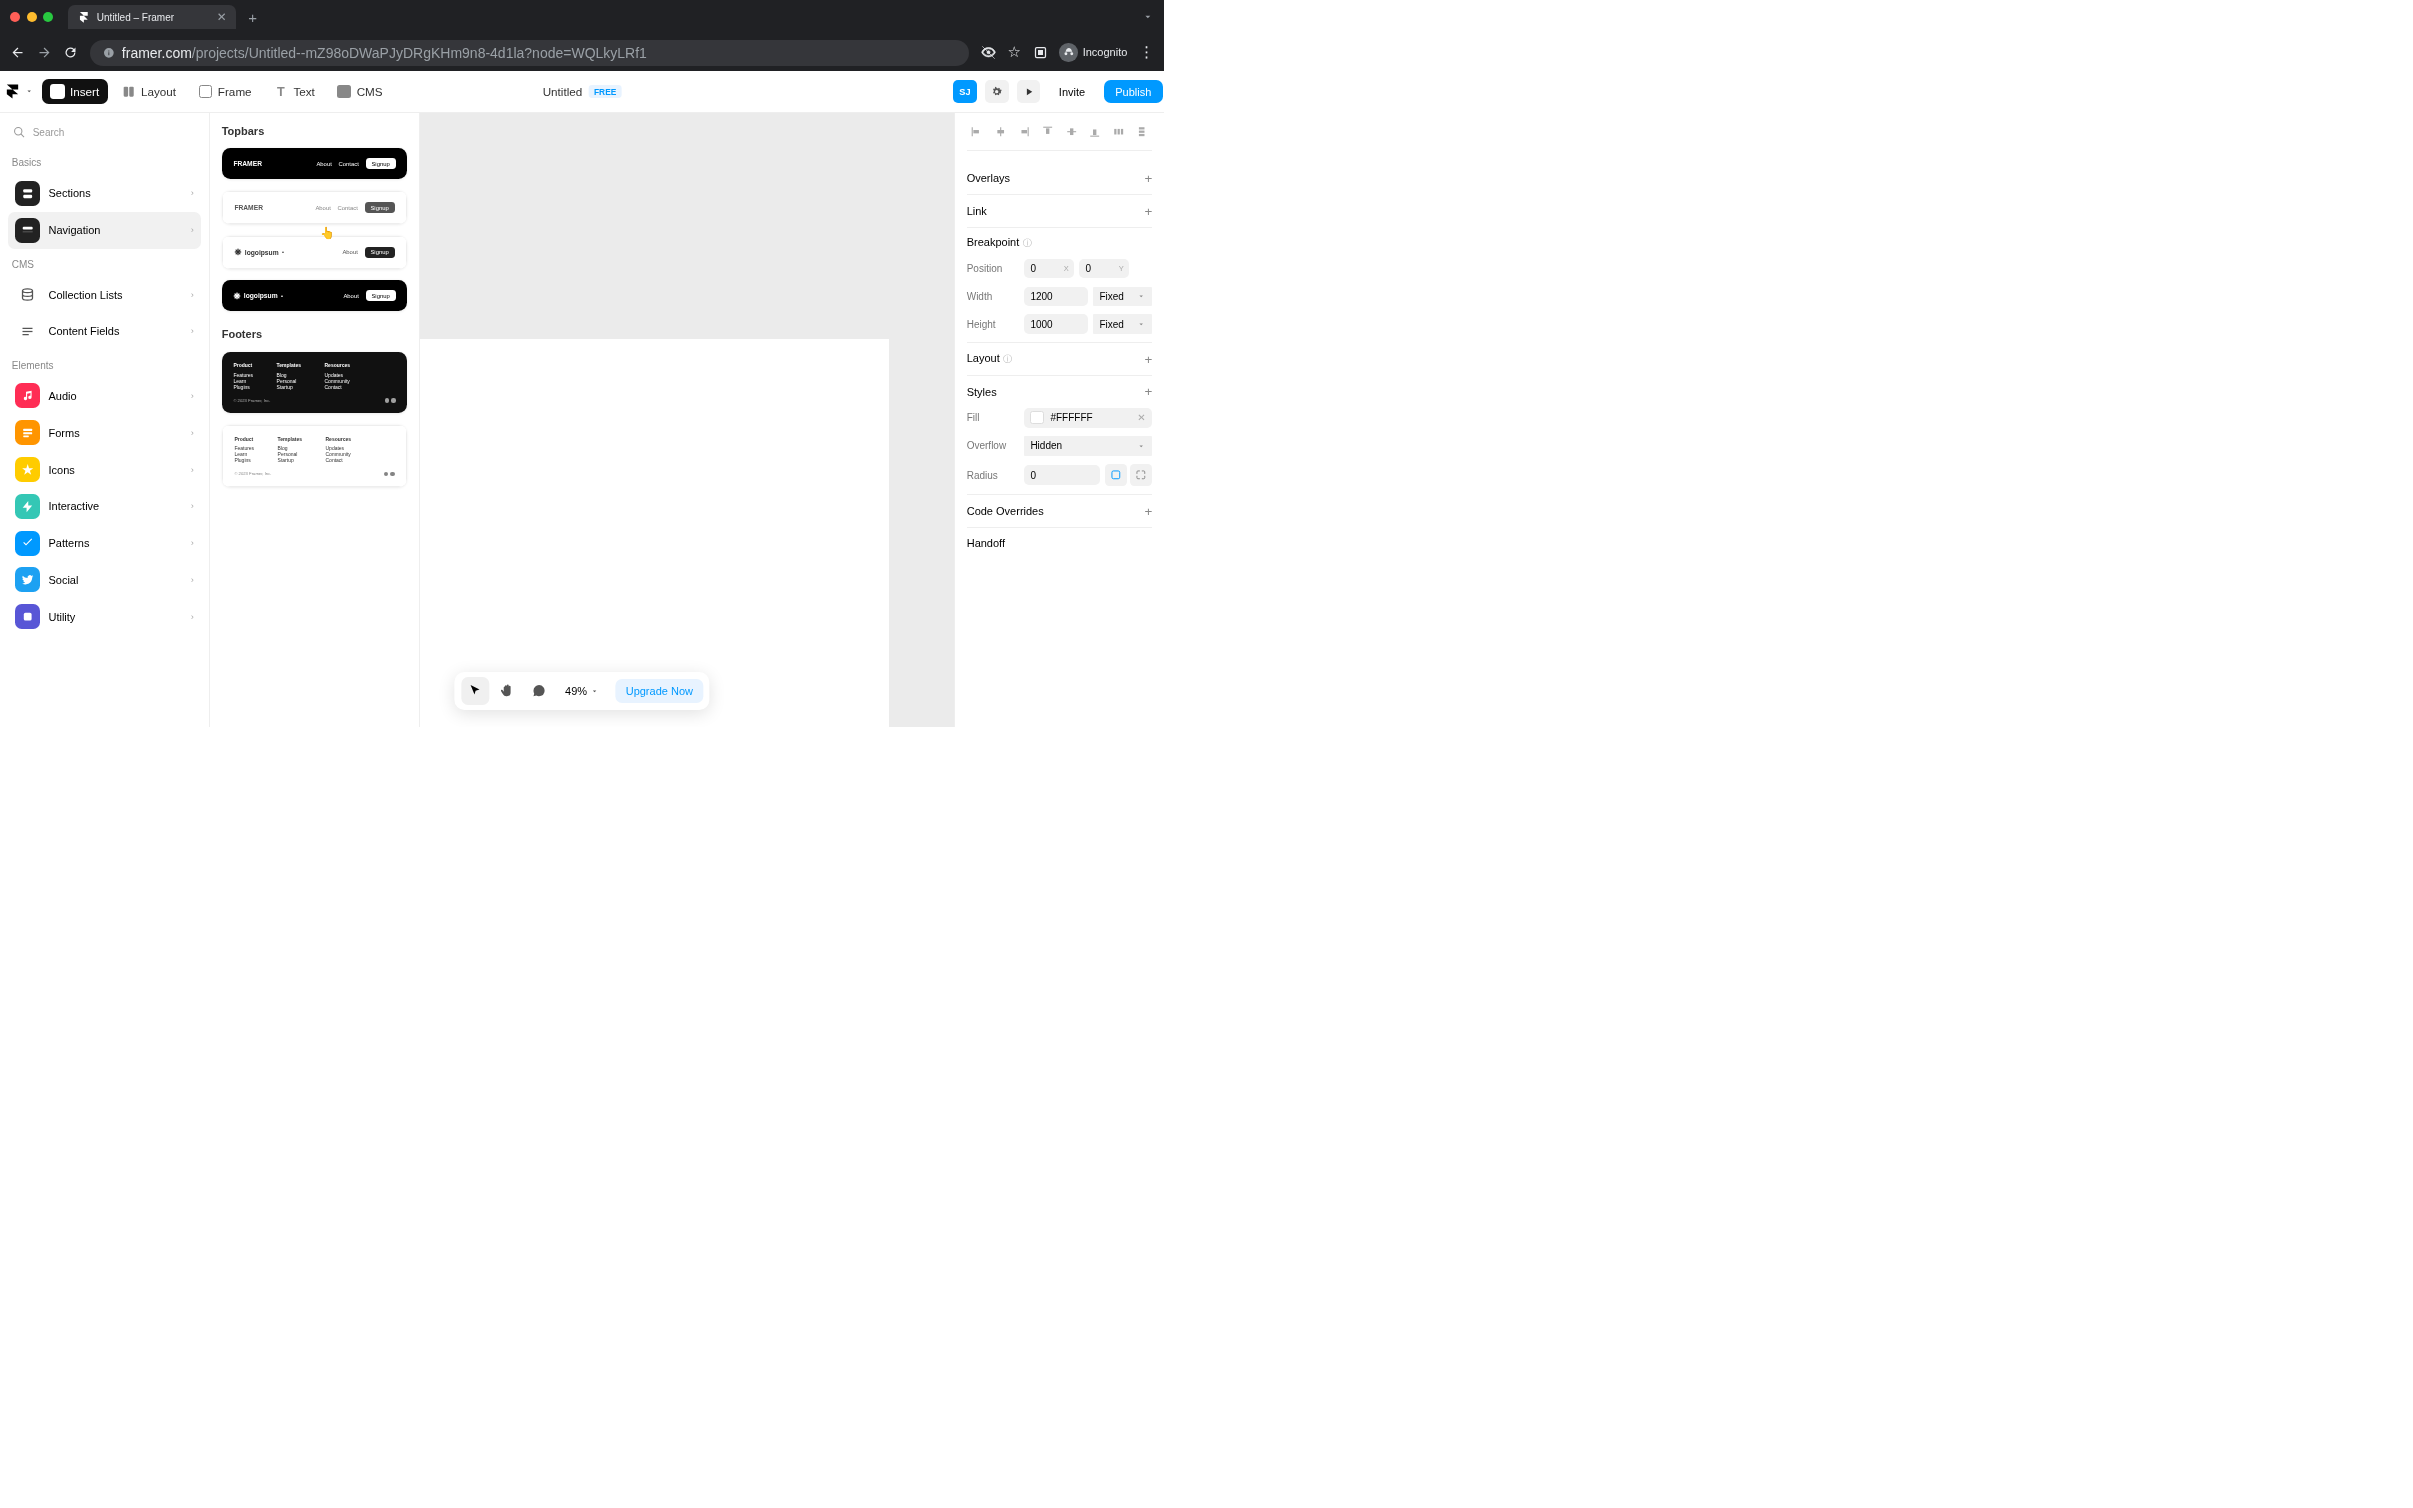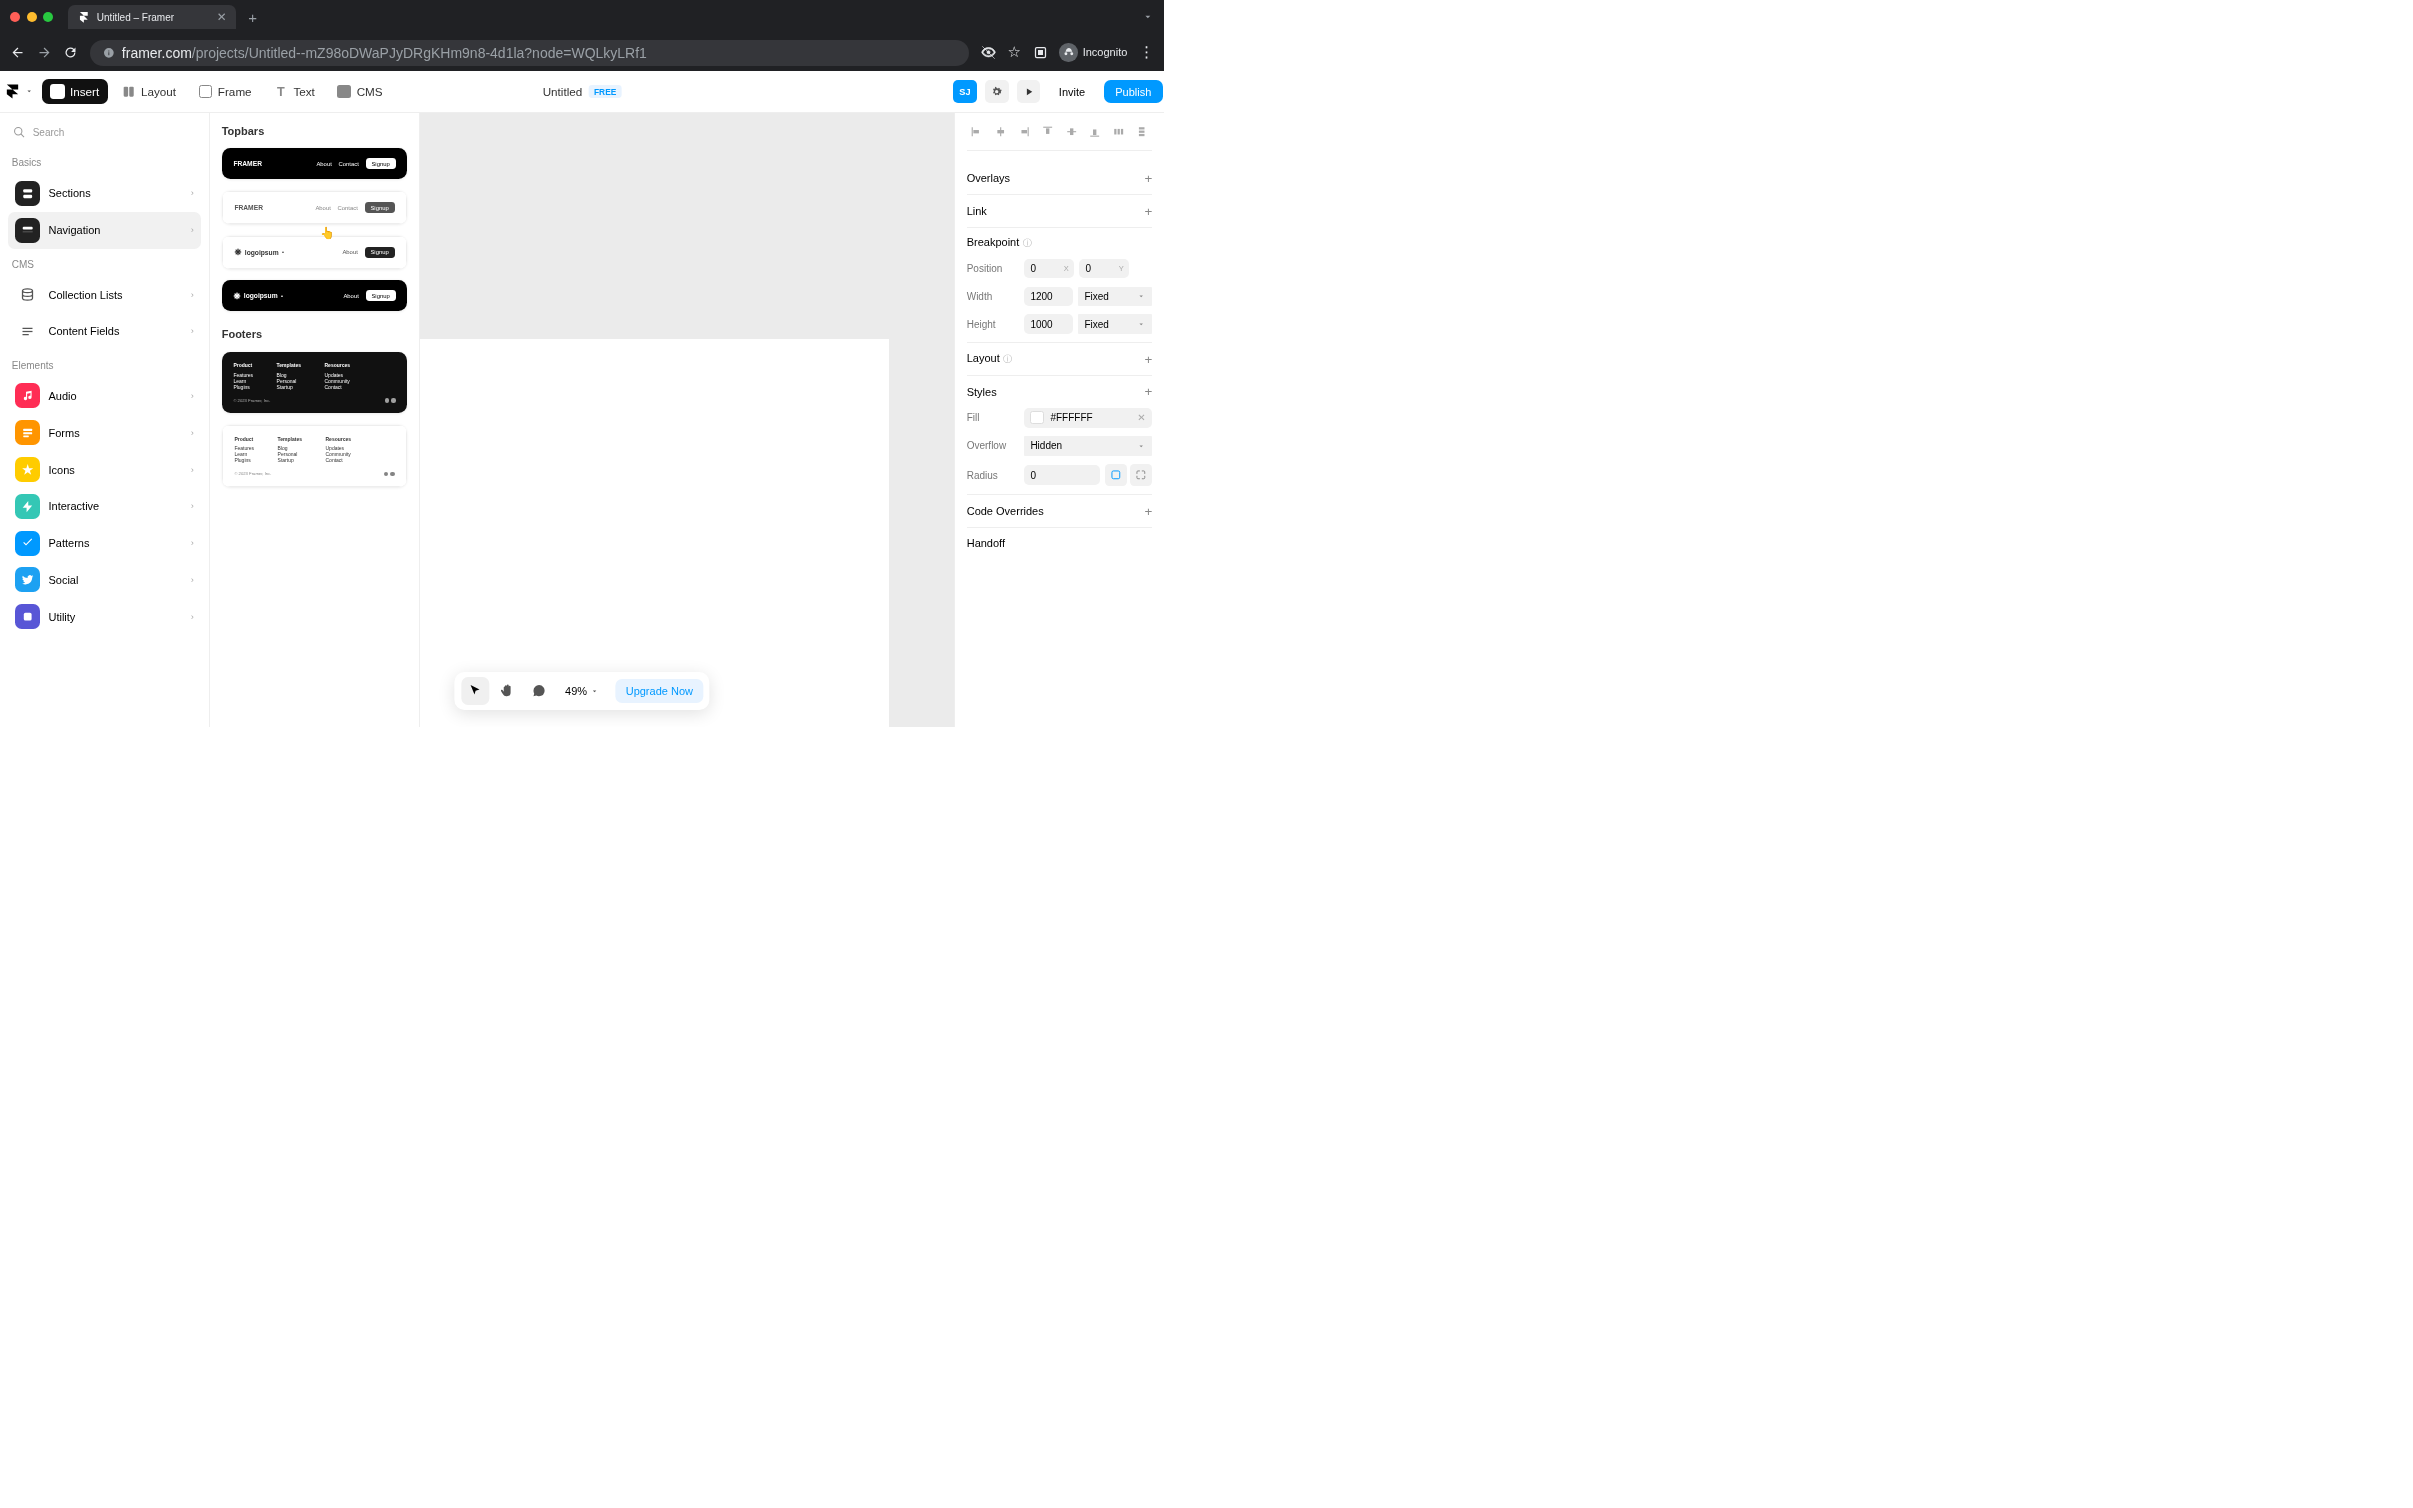--- a/index.html
+++ b/index.html
@@ -105,21 +105,21 @@
 .align-row { display: flex; gap: 3.4px; margin-bottom: 11.7px; padding-bottom: 8.4px; border-bottom: 0.8px solid #eee; }
 .align-btn { flex: 1; height: 20px; display: flex; align-items: center; justify-content: center; cursor: pointer; color: #aaa; }
 .insp-section { padding: 8.4px 0; border-bottom: 0.8px solid #eee; }
 .insp-header { display: flex; justify-content: space-between; align-items: center; font-size: 11px; font-weight: 500; }
 .plus-ic { color: #888; font-size: 13.4px; cursor: pointer; }
 .info-ic { color: #bbb; font-size: 9.2px; margin-left: 3.4px; }
 .prop-row { display: flex; align-items: center; margin-top: 8.4px; gap: 5px; }
 .prop-label { width: 52px; color: #777; font-size: 10px; }
 .prop-input { background: #f1f1f1; border-radius: 5px; padding: 4.2px 6.7px; font-size: 10px; display: flex; align-items: center; gap: 3.4px; position: relative; }
 .prop-input.sm { width: 50px; }
-.prop-input.md { width: 49px; }
+.prop-input.md { width: 64px; }
 .axis-lbl { position: absolute; right: 5px; font-size: 7.5px; color: #aaa; }
 .dropdown-box { background: #f1f1f1; border-radius: 1px; padding: 4.2px 6.7px; font-size: 10px; display: flex; align-items: center; justify-content: space-between; flex: 1; }
 .color-swatch { width: 13.4px; height: 13.4px; border: 0.8px solid #ddd; border-radius: 2.5px; background: #fff; }
 .color-row { display: flex; align-items: center; gap: 6.7px; background: #f1f1f1; border-radius: 5px; padding: 3.4px 6.7px; flex: 1; }
 .clear-x { color: #aaa; cursor: pointer; }
 .radius-mode { display: flex; gap: 3.4px; }
 .rm-btn { width: 22px; height: 22px; background: #f1f1f1; border-radius: 4.2px; display: flex; align-items: center; justify-content: center; cursor: pointer; color: #888; }
 .rm-btn.on { color: #0099ff; }
 
 

